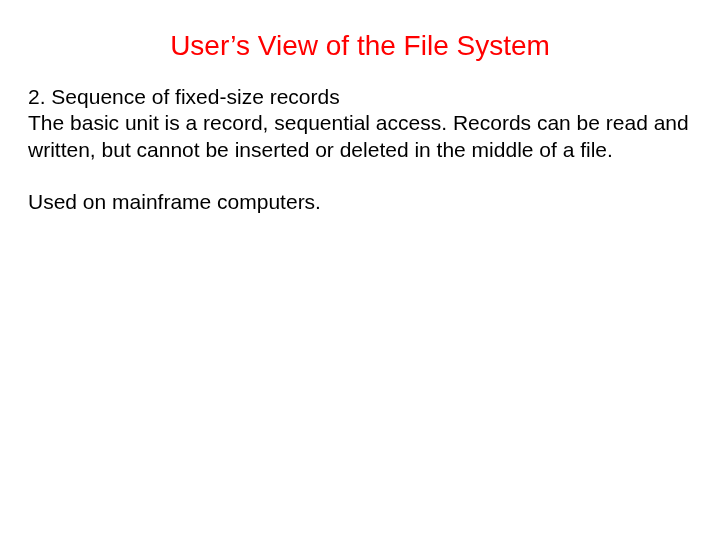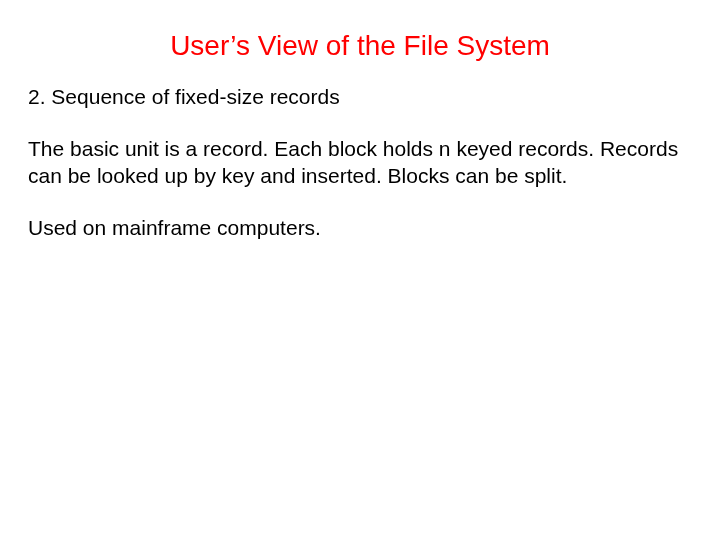--- a/index.html
+++ b/index.html
@@ -41,23 +41,23 @@
 </head>
 <body>
 
 <div class="slide">
   <h1 class="title">User’s View of the File System</h1>
 
   <div class="body">
 
     <div class="para">
       <div>2. Sequence of fixed-size records</div>
+      <div>The basic unit is a record, sequential access. Records can be read and written, but cannot be inserted or deleted in the middle of a file.</div>
     </div>
 
 
     <div class="para">
-      <div>The basic unit is a record. Each block holds n keyed records. Records can be looked up by key and inserted. Blocks can be split.</div>
     </div>
 
     <div class="tight">Used on mainframe computers.</div>
 
   </div>
 </div>
 
 </body></html>

